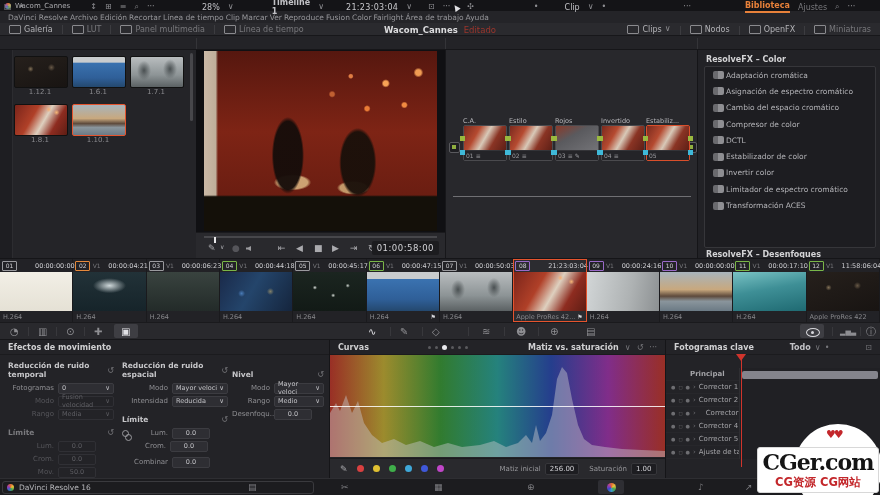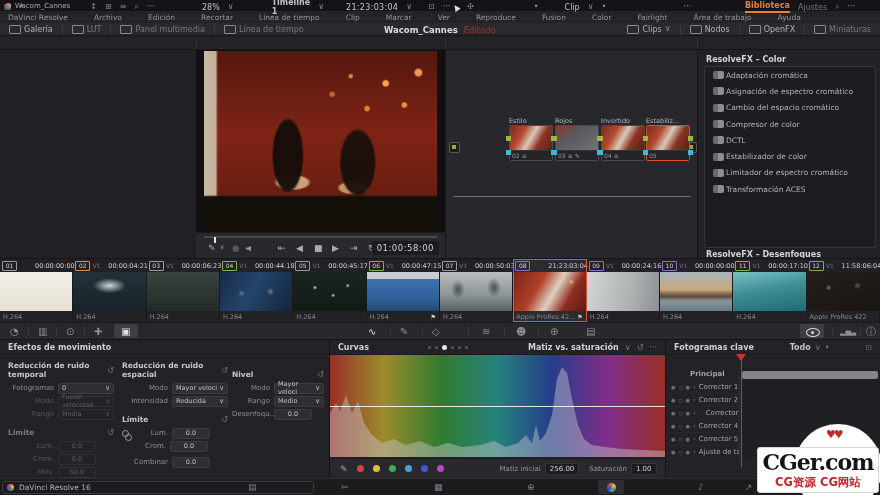--- a/index.html
+++ b/index.html
@@ -3,21 +3,21 @@
 <meta charset="utf-8">
 <style>
   html,body{margin:0;padding:0;background:#000}
   #app{position:relative;width:880px;height:495px;overflow:hidden;background:#212125;
        font-family:"DejaVu Sans",sans-serif;font-size:8px;color:#c0c0c4;cursor:default}
   
   .titlebar{position:absolute;left:0;top:0;width:880px;height:11px;background:#141417;
             display:flex;align-items:center;gap:4px;padding-left:5px;box-sizing:border-box;font-size:7px;color:#aaaaae}
   .applogo{width:6px;height:6px;border-radius:50%;background:conic-gradient(#e06a3a,#e8c23a,#49a84c,#3a6ac8,#9a3ab0,#e06a3a)}
   .menubar{position:absolute;left:0;top:11px;width:880px;height:12px;background:#242428;
-           display:flex;align-items:center;gap:26px;padding-left:8px;box-sizing:border-box;font-size:7.5px;color:#96969a}
+           display:flex;align-items:center;gap:2px;padding-left:8px;box-sizing:border-box;font-size:7.5px;color:#96969a}
   .menubar span{white-space:nowrap}
   .toolbar{position:absolute;left:0;top:23px;width:880px;height:13px;background:#2a2a2e;border-bottom:1px solid #17171a;
            box-sizing:border-box;display:flex;align-items:center;font-size:8px;color:#b2b2b6}
   .tbbtn{display:flex;align-items:center;gap:3px;padding:0 9px;height:100%}
   .tbicon{width:10px;height:7px;border:1px solid #8a8a8e;border-radius:1px}
   .vsep{width:1px;height:9px;background:#3c3c40}
   .projtitle{position:absolute;left:50%;top:23px;height:13px;transform:translateX(-50%);
              display:flex;align-items:center;gap:6px;font-size:8.5px;font-weight:bold;color:#dcdcde}
   .projstatus{font-weight:normal;color:#9c352c}
   .tbright{margin-left:auto;display:flex;align-items:flex-end;height:100%}
@@ -269,20 +269,34 @@
   <div class="subzone" style="left:697px;width:183px">
     <span class="tab-active" style="margin-left:48px">Biblioteca</span>
     <span class="dim">Ajustes</span>
     <span class="ico">⌕</span>
     <span class="ico">···</span>
   </div>
   <div class="zdiv" style="left:196px"></div>
   <div class="zdiv" style="left:445px"></div>
   <div class="zdiv" style="left:697px"></div>
 
+  <div class="gallery">
+    <div class="gstrip"></div>
+    <div class="gthumb th-dark12" style="left:14px;top:6px"></div>
+    <div class="glabel" style="left:13px;top:38px">1.12.1</div>
+    <div class="gthumb th-sign" style="left:72px;top:6px"></div>
+    <div class="glabel" style="left:71px;top:38px">1.6.1</div>
+    <div class="gthumb th-palms" style="left:130px;top:6px"></div>
+    <div class="glabel" style="left:129px;top:38px">1.7.1</div>
+    <div class="gthumb th-stage" style="left:14px;top:54px"></div>
+    <div class="glabel" style="left:13px;top:86px">1.8.1</div>
+    <div class="gthumb th-beach sel" style="left:72px;top:54px"></div>
+    <div class="glabel" style="left:71px;top:86px">1.10.1</div>
+    <div class="gscroll"></div>
+  </div>
 
   <div class="viewer">
     <div class="video"></div>
   </div>
   <div class="transport">
     <div class="scrub">
         <div class="scrubhead"></div>
       </div>
     <span class="tico" style="left:12px">✎</span>
     <span class="tico" style="left:24px;font-size:6px">∨</span>
@@ -299,20 +313,34 @@
 
   <div class="nodesp">
     <div class="nline" style="left:7px;width:238px"></div>
     <div class="ionode" style="left:3px;top:92px">
         <i></i>
       </div>
     <div class="ionode" style="left:240px;top:92px">
         <i></i>
       </div>
 
+    <div class="node" style="left:17px;top:67px">
+      <div class="nlabel">C.A.</div>
+      <div class="nbody">
+          <div class="nthumb"></div>
+        <div class="nnum">
+            <span>01</span>
+            <span>≡</span>
+          </div>
+        <span class="port pg" style="left:-4px;top:10px"></span>
+        <span class="port pg" style="right:-4px;top:10px"></span>
+        <span class="port pc" style="left:-4px;top:24px"></span>
+        <span class="port pc" style="right:-4px;top:24px"></span>
+      </div>
+    </div>
     <div class="node" style="left:63px;top:67px">
       <div class="nlabel">Estilo</div>
       <div class="nbody">
           <div class="nthumb"></div>
         <div class="nnum">
             <span>02</span>
             <span>≡</span>
           </div>
         <span class="port pg" style="left:-4px;top:10px"></span>
         <span class="port pg" style="right:-4px;top:10px"></span>
@@ -383,20 +411,24 @@
           <span class="fxico"></span>
           <span>Compresor de color</span>
         </div>
       <div class="librow">
           <span class="fxico"></span>
           <span>DCTL</span>
         </div>
       <div class="librow">
           <span class="fxico"></span>
           <span>Estabilizador de color</span>
+        </div>
+      <div class="librow">
+          <span class="fxico"></span>
+          <span>Invertir color</span>
         </div>
       <div class="librow">
           <span class="fxico"></span>
           <span>Limitador de espectro cromático</span>
         </div>
       <div class="librow">
           <span class="fxico"></span>
           <span>Transformación ACES</span>
         </div>
     </div>

